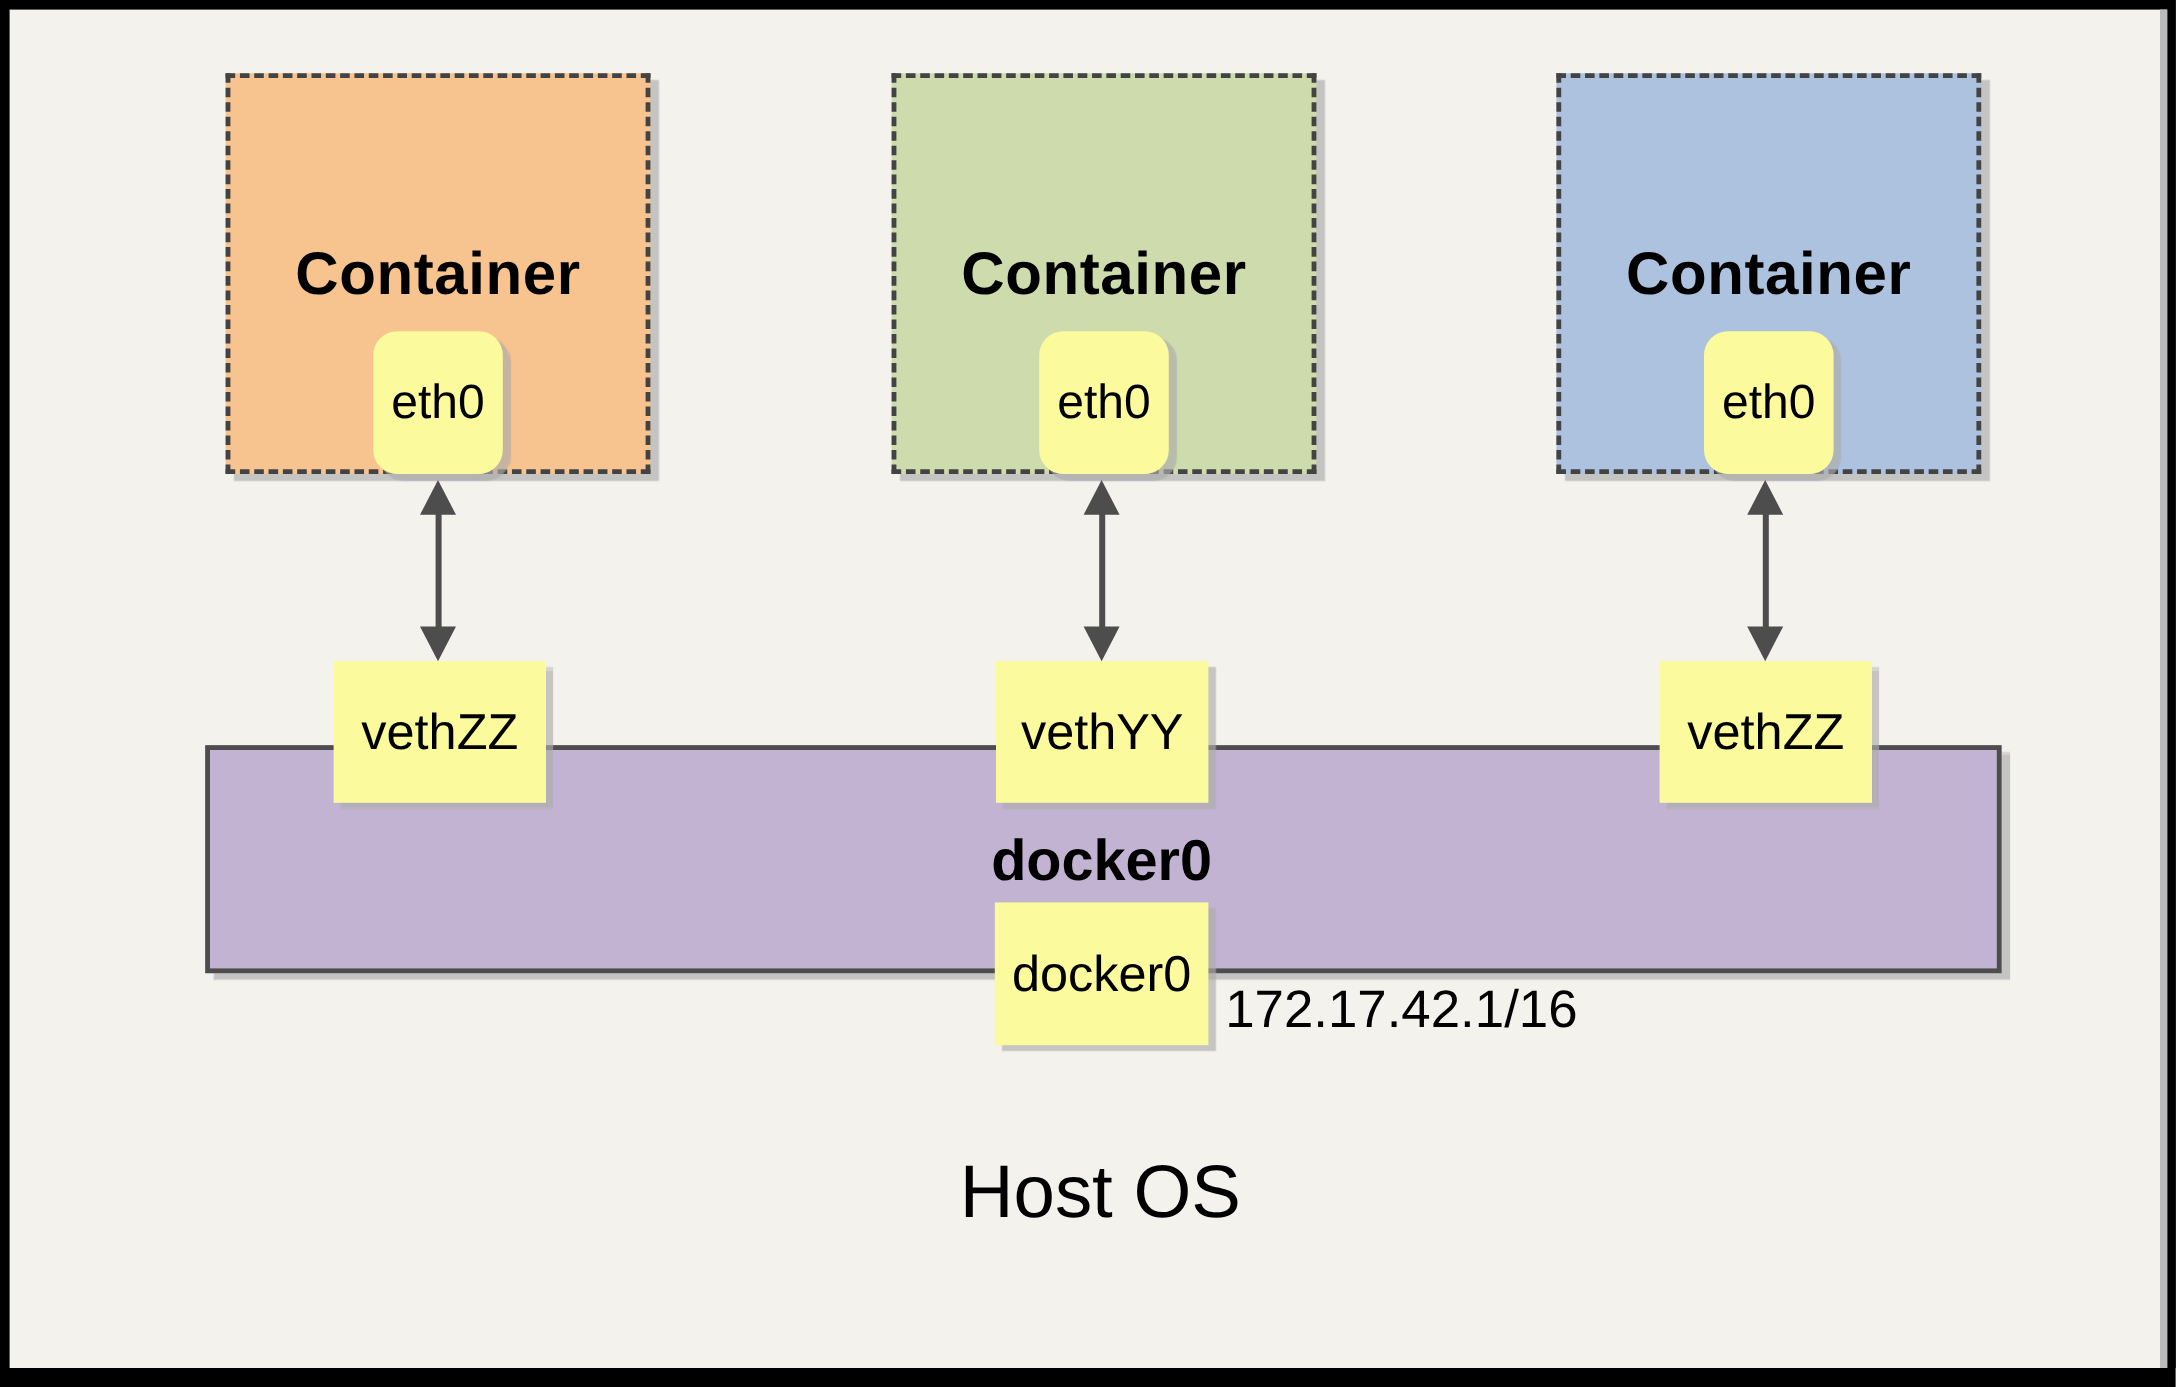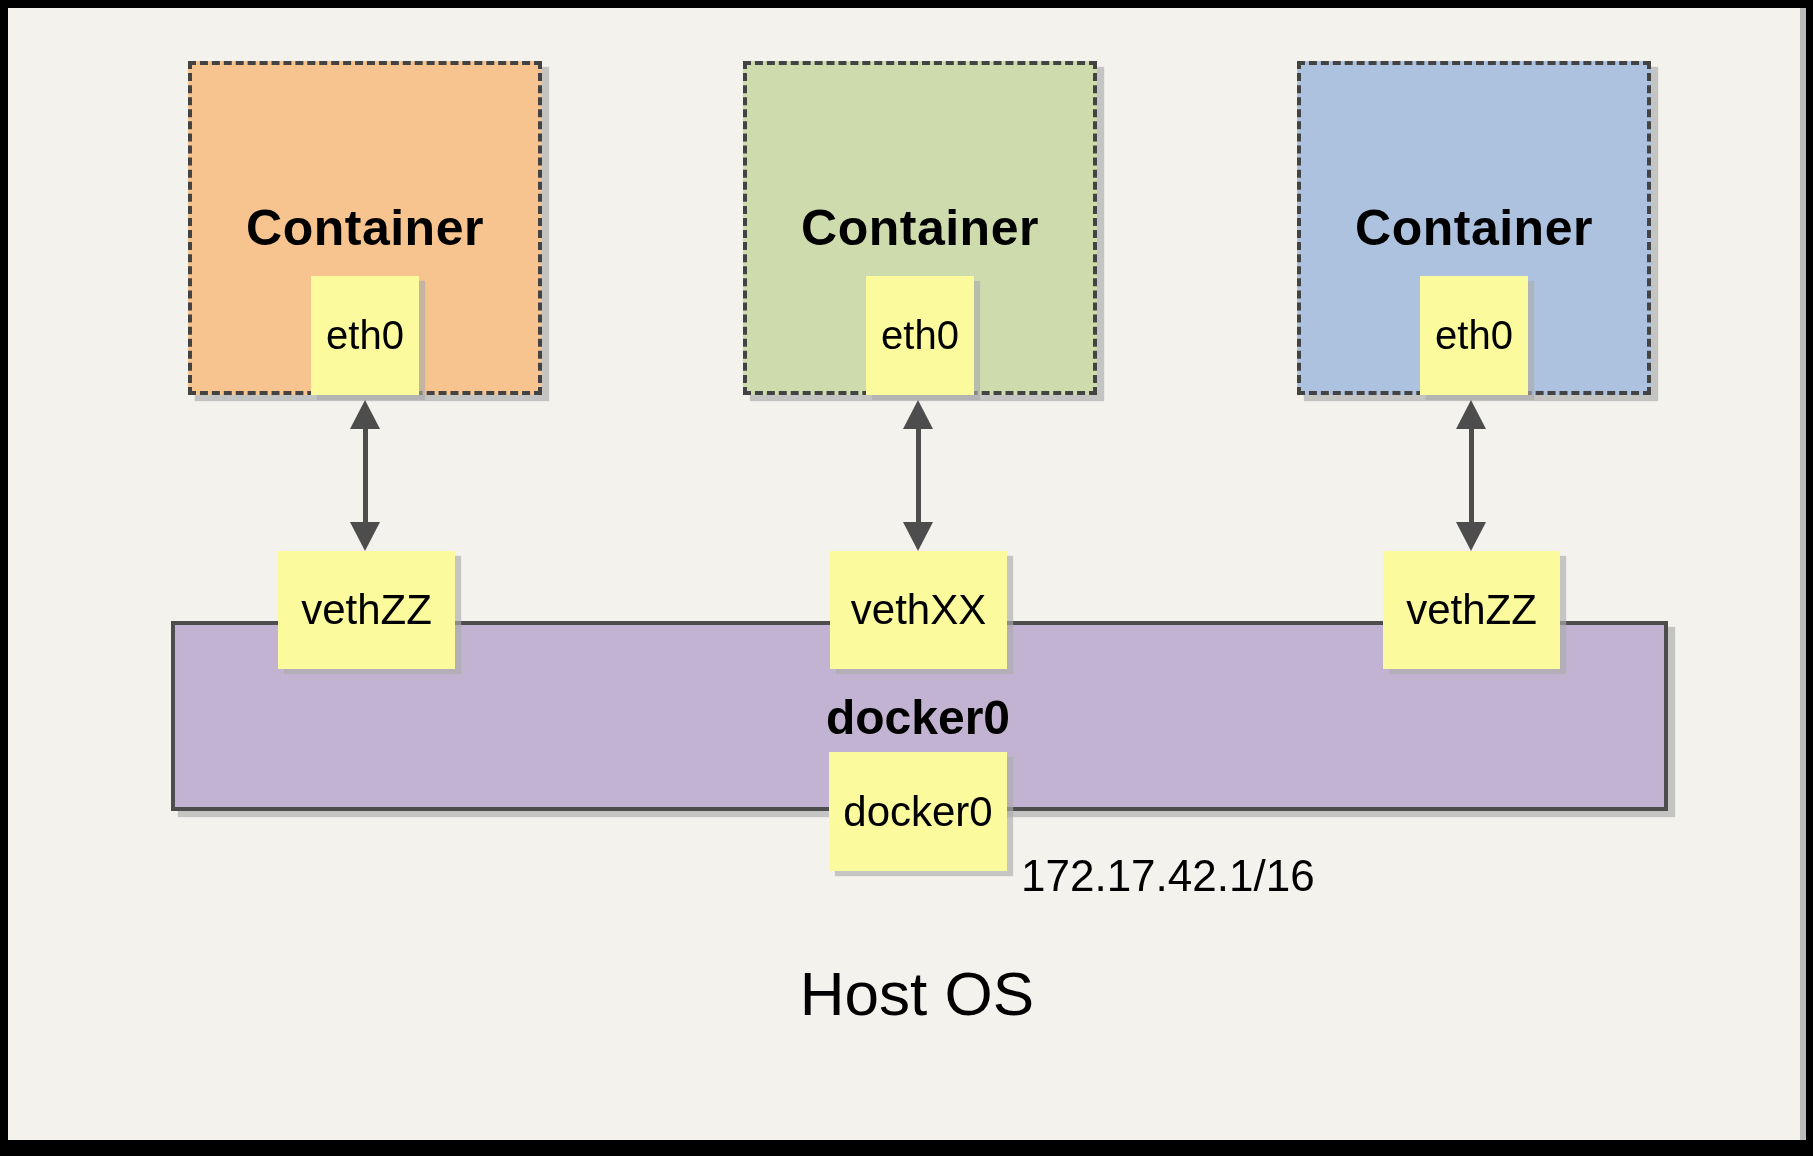--- a/index.html
+++ b/index.html
@@ -31,21 +31,21 @@
   .cbox-label{
     font-size:50px;font-weight:bold;color:#000;
     letter-spacing:0.5px;
   }
   .port{
     position:absolute;left:50%;bottom:-4px;transform:translateX(-50%);
     width:108px;height:119px;
     background:#FBFA9D;
     box-shadow:6px 5px 1px rgba(172,172,172,0.65);
     display:flex;align-items:center;justify-content:center;
-    font-size:40px;color:#000;
+    font-size:40px;color:#000;border-radius:20px;
   }
   
   .arrow{position:absolute;top:392px;width:30px;height:151px;}
   .arrow-1{left:342px;}
   .arrow-2{left:895px;}
   .arrow-3{left:1448px;}
   .arrow .shaft{
     position:absolute;left:12.5px;top:24px;bottom:24px;width:5px;
     background:#4D4D4D;
   }
@@ -80,21 +80,21 @@
     box-shadow:6px 5px 1px rgba(172,172,172,0.65);
     display:flex;align-items:center;justify-content:center;
     font-size:42px;color:#000;z-index:3;
   }
   .veth{top:543px;width:177px;height:118px;}
   .veth-1{left:270px;}
   .veth-2{left:822px;}
   .veth-3{left:1375px;text-align:center;}
   .docker0-box{left:821px;top:744px;width:178px;height:119px;font-size:42px;}
   .ip-label{
-    position:absolute;left:1013px;top:843px;
+    position:absolute;left:1013px;top:809px;
     font-size:44px;color:#000;z-index:2;
   }
   .host-label{
     position:absolute;left:609px;top:950px;width:600px;
     text-align:center;font-size:62px;color:#000;
   }
 </style>
 </head>
 <body>
 
@@ -138,21 +138,21 @@
       <span class="head-down"></span>
     </div>
 
     <div class="bridge"></div>
     <div class="bridge-title">docker0</div>
 
     <div class="note veth veth-1">
       <span>vethZZ</span>
     </div>
     <div class="note veth veth-2">
-      <span>vethXX</span>
+      <span>vethYY</span>
     </div>
     <div class="note veth veth-3">
       <span>vethZZ</span>
     </div>
 
     <div class="note docker0-box">
       <span>docker0</span>
     </div>
 
     <div class="ip-label">172.17.42.1/16</div>

